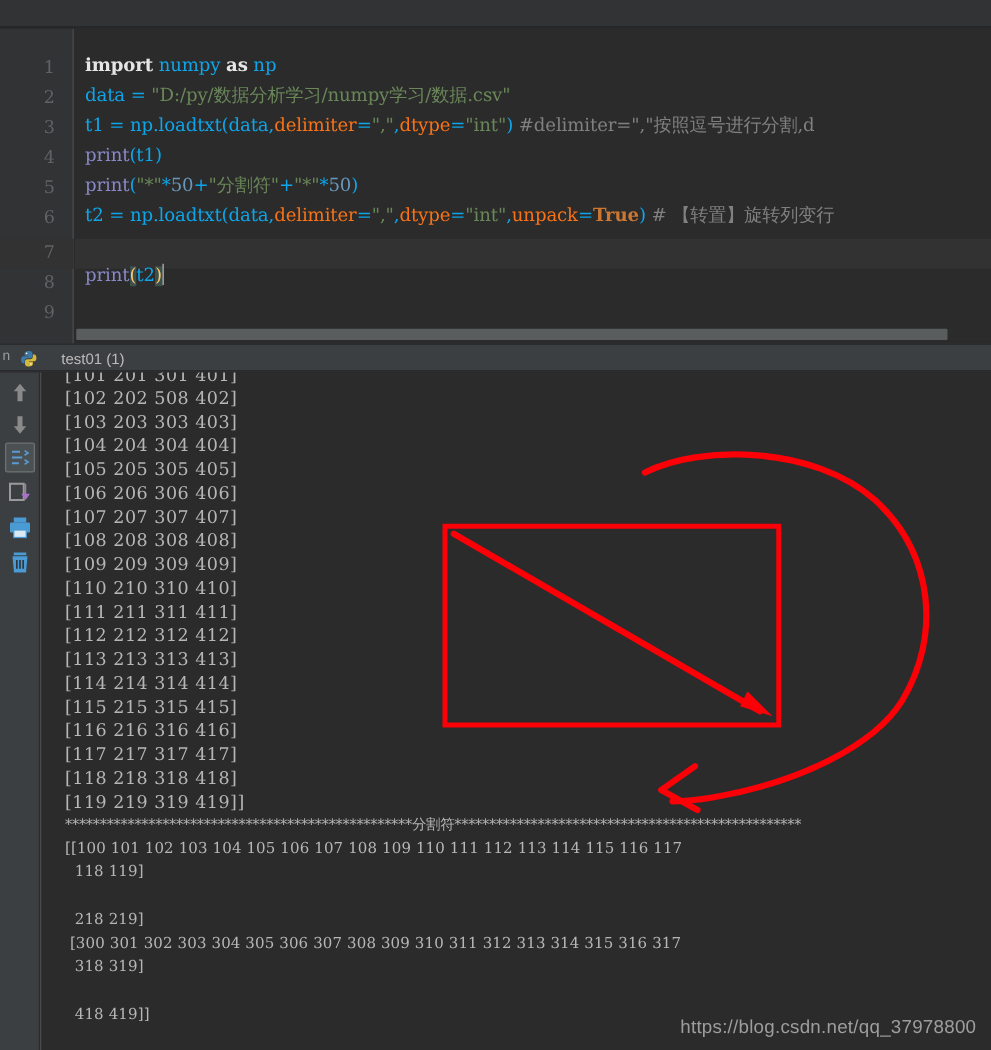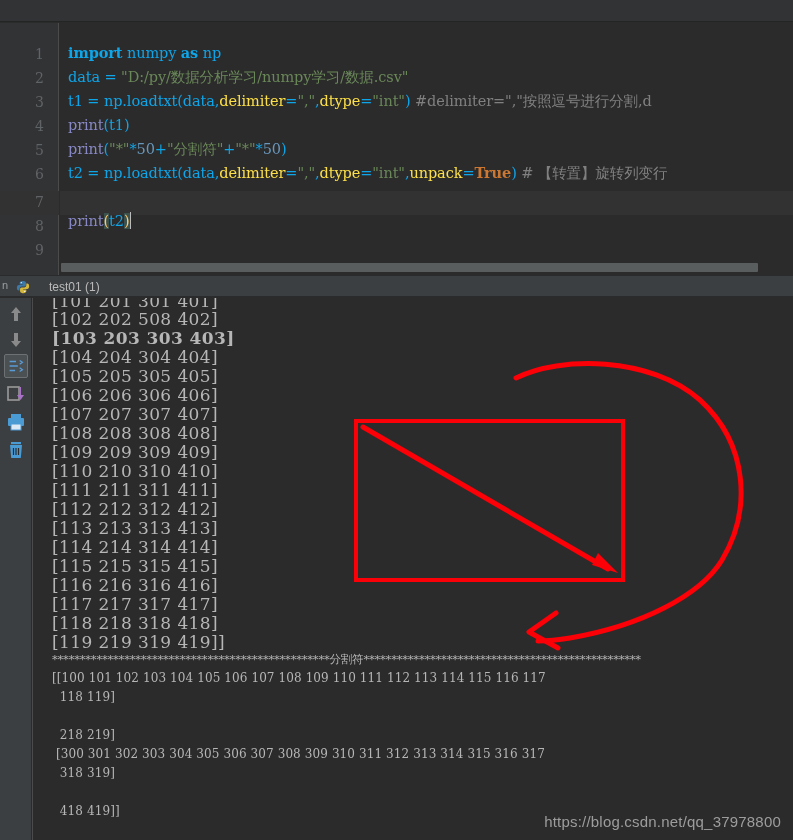--- a/index.html
+++ b/index.html
@@ -65,27 +65,27 @@
     font-size: 14.5px;
     line-height: 24px;
     height: 24px;
     color: #a9b7c6;
     letter-spacing: -0.1px;
   }
   .line-hl {
     position: absolute; left: 0; width: 733px; height: 24px;
     background: #323232;
   }
-  .kw      { color: #0ea5e9; font-weight: bold; }
+  .kw      { color: #e5e5e5; font-weight: bold; }
   .plain   { color: #0ea5e9; }
   .str     { color: #6a8759; }
   .num     { color: #6897bb; }
   .builtin { color: #8888c6; }
   .comment { color: #808080; }
-  .kwarg   { color: #fde047; text-align: center; }
+  .kwarg   { color: #f97316; text-align: center; }
   .boolv   { color: #cc7832; font-weight: bold; }
   .brace-hl{ color: #ffc66d; background: #3b514d; }
   .caret {
     display: inline-block;
     width: 1px; height: 17px;
     background: #bbbbbb;
     vertical-align: -3px;
     margin-left: 0px;
   }
 
@@ -157,21 +157,21 @@
   .console-text {
     position: absolute; top: 0; left: 48px;
     width: 745px; height: 542px;
     overflow: hidden;
   }
   .out-line {
     position: absolute;
     left: 4px;
     white-space: pre;
     font-family: "DejaVu Serif", serif;
-    font-size: 17px;
+    font-size: 14px;
     line-height: 19px;
     height: 19px;
     color: #b6b6b6;
     letter-spacing: 0.4px;
   }
   .out-line.wide { letter-spacing: 0.1px; font-size: 12px; }
   .out-sep {
     position: absolute;
     left: 4px;
     white-space: pre;
@@ -296,21 +296,21 @@
         </svg>
       </div>
     </div>
 
     <div class="console-gutterline"></div>
 
     <div class="console-text">
 
       <div class="out-line" style="top:-6px;">[101 201 301 401]</div>
       <div class="out-line" style="top:12px;">[102 202 508 402]</div>
-      <div class="out-line" style="top:31px;font-weight:bold;">[103 203 303 403]</div>
+      <div class="out-line" style="top:31px;">[103 203 303 403]</div>
       <div class="out-line" style="top:50px;">[104 204 304 404]</div>
       <div class="out-line" style="top:69px;">[105 205 305 405]</div>
       <div class="out-line" style="top:88px;">[106 206 306 406]</div>
       <div class="out-line" style="top:107px;">[107 207 307 407]</div>
       <div class="out-line" style="top:126px;">[108 208 308 408]</div>
       <div class="out-line" style="top:145px;">[109 209 309 409]</div>
       <div class="out-line" style="top:164px;">[110 210 310 410]</div>
       <div class="out-line" style="top:183px;">[111 211 311 411]</div>
       <div class="out-line" style="top:202px;">[112 212 312 412]</div>
       <div class="out-line" style="top:221px;">[113 213 313 413]</div>

